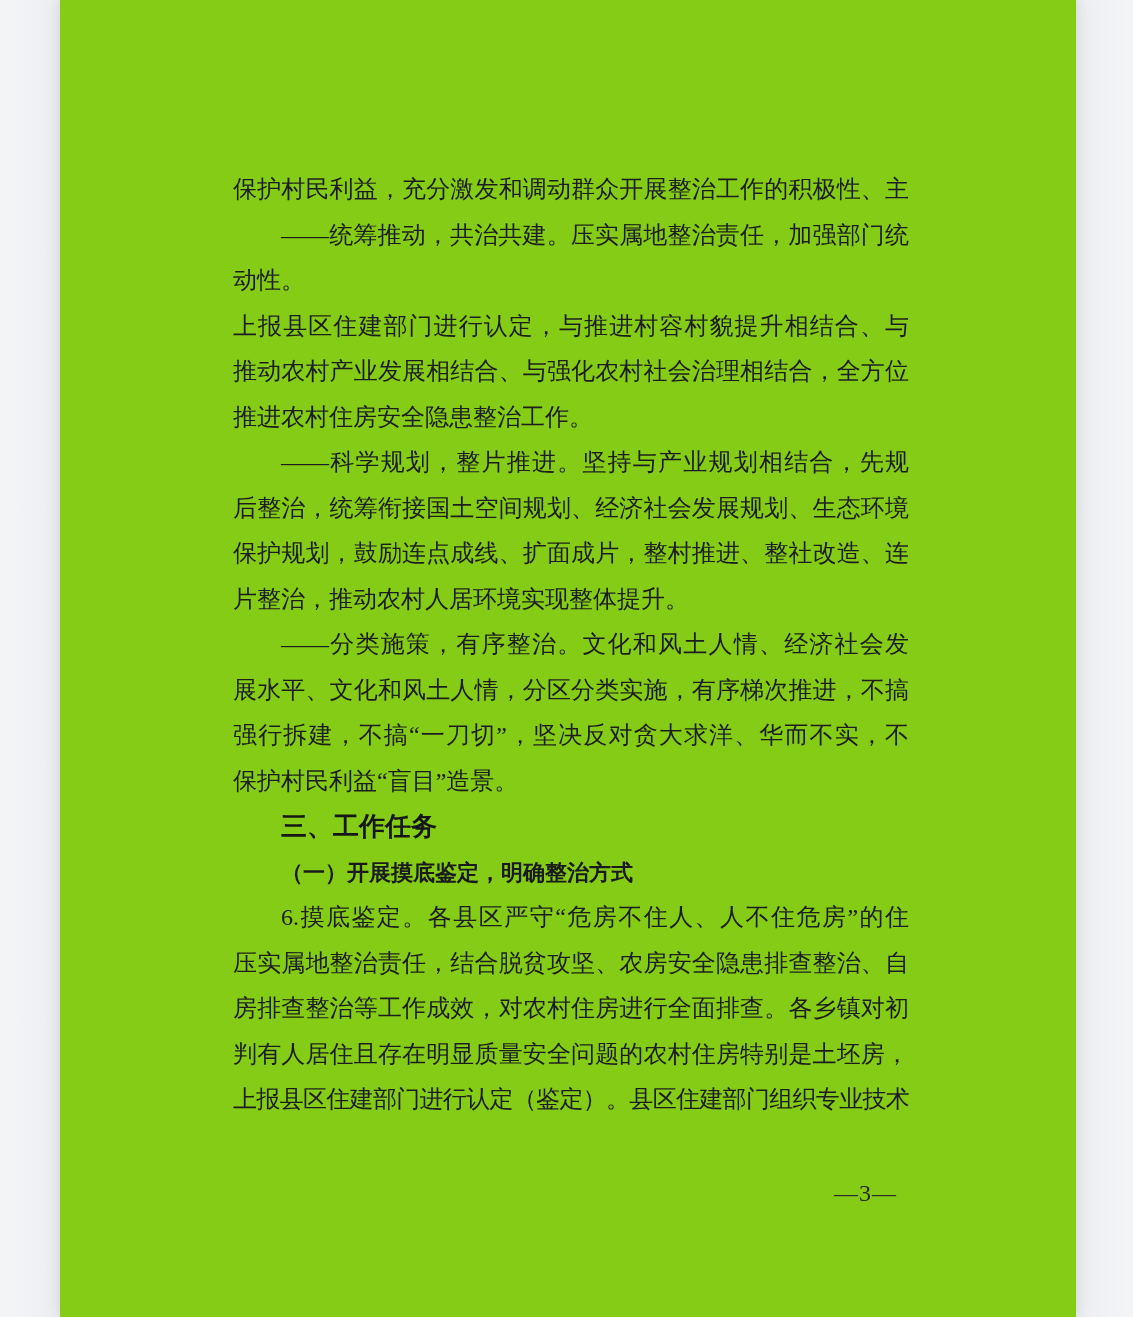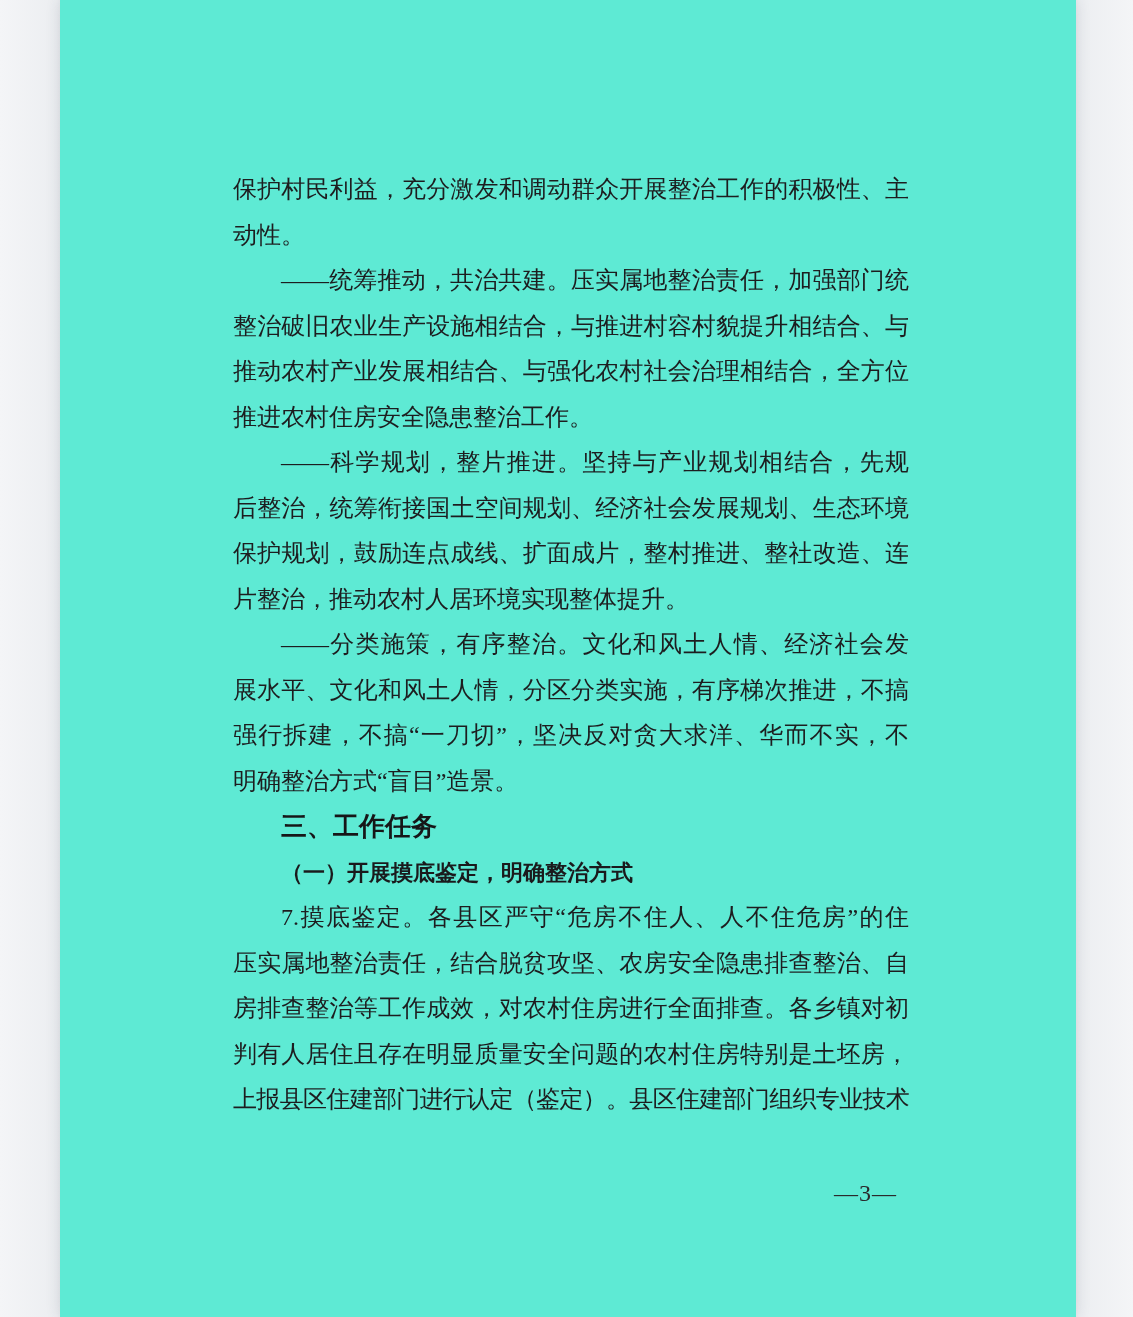--- a/index.html
+++ b/index.html
@@ -18,21 +18,21 @@
     position: absolute;
     inset: 0;
     background: linear-gradient(to right, #f4f5f7 0%, #eceef1 5%, #e9ebee 5.3%, #f4f5f7 6%, #f4f5f7 94%, #e9ebee 94.9%, #eceef1 95.2%, #f4f5f7 100%);
   }
   .page {
     position: absolute;
     left: 60px;
     top: 0;
     width: 1016px;
     height: 1317px;
-    background: #5eead4;
+    background: #84cc16;
     box-shadow: 0 0 14px rgba(40, 50, 70, 0.14);
   }
   .text-block {
     position: absolute;
     left: 173px;
     top: 167px;
     width: 676px;
   }
   .line {
     height: 45.5px;
@@ -80,35 +80,35 @@
   }
 </style>
 </head>
 <body>
 
 <div class="viewer-bg"></div>
 
 <div class="page">
   <div class="text-block" id="text-block">
       <div class="line j">保护村民利益，充分激发和调动群众开展整治工作的积极性、主</div>
+      <div class="line j i">——统筹推动，共治共建。压实属地整治责任，加强部门统</div>
       <div class="line">动性。</div>
-      <div class="line j i">——统筹推动，共治共建。压实属地整治责任，加强部门统</div>
-      <div class="line j">整治破旧农业生产设施相结合，与推进村容村貌提升相结合、与</div>
+      <div class="line j">上报县区住建部门进行认定，与推进村容村貌提升相结合、与</div>
       <div class="line j">推动农村产业发展相结合、与强化农村社会治理相结合，全方位</div>
       <div class="line">推进农村住房安全隐患整治工作。</div>
       <div class="line j i">——科学规划，整片推进。坚持与产业规划相结合，先规划、</div>
       <div class="line j">后整治，统筹衔接国土空间规划、经济社会发展规划、生态环境</div>
       <div class="line j">保护规划，鼓励连点成线、扩面成片，整村推进、整社改造、连</div>
       <div class="line">片整治，推动农村人居环境实现整体提升。</div>
       <div class="line j i">——分类施策，有序整治。文化和风土人情、经济社会发</div>
       <div class="line j">展水平、文化和风土人情，分区分类实施，有序梯次推进，不搞</div>
       <div class="line j">强行拆建，不搞“一刀切”，坚决反对贪大求洋、华而不实，不</div>
-      <div class="line">明确整治方式“盲目”造景。</div>
+      <div class="line">保护村民利益“盲目”造景。</div>
       <div class="line i h1">三、工作任务</div>
       <div class="line i h2">（一）开展摸底鉴定，明确整治方式</div>
-      <div class="line j i">7.摸底鉴定。各县区严守“危房不住人、人不住危房”的住</div>
+      <div class="line j i">6.摸底鉴定。各县区严守“危房不住人、人不住危房”的住</div>
       <div class="line j">压实属地整治责任，结合脱贫攻坚、农房安全隐患排查整治、自建</div>
       <div class="line j">房排查整治等工作成效，对农村住房进行全面排查。各乡镇对初</div>
       <div class="line j">判有人居住且存在明显质量安全问题的农村住房特别是土坯房，</div>
       <div class="line j tight">上报县区住建部门进行认定（鉴定）。县区住建部门组织专业技术</div>
     </div>
   <div class="page-footer">—3—</div>
 </div>
 
 </body></html>

